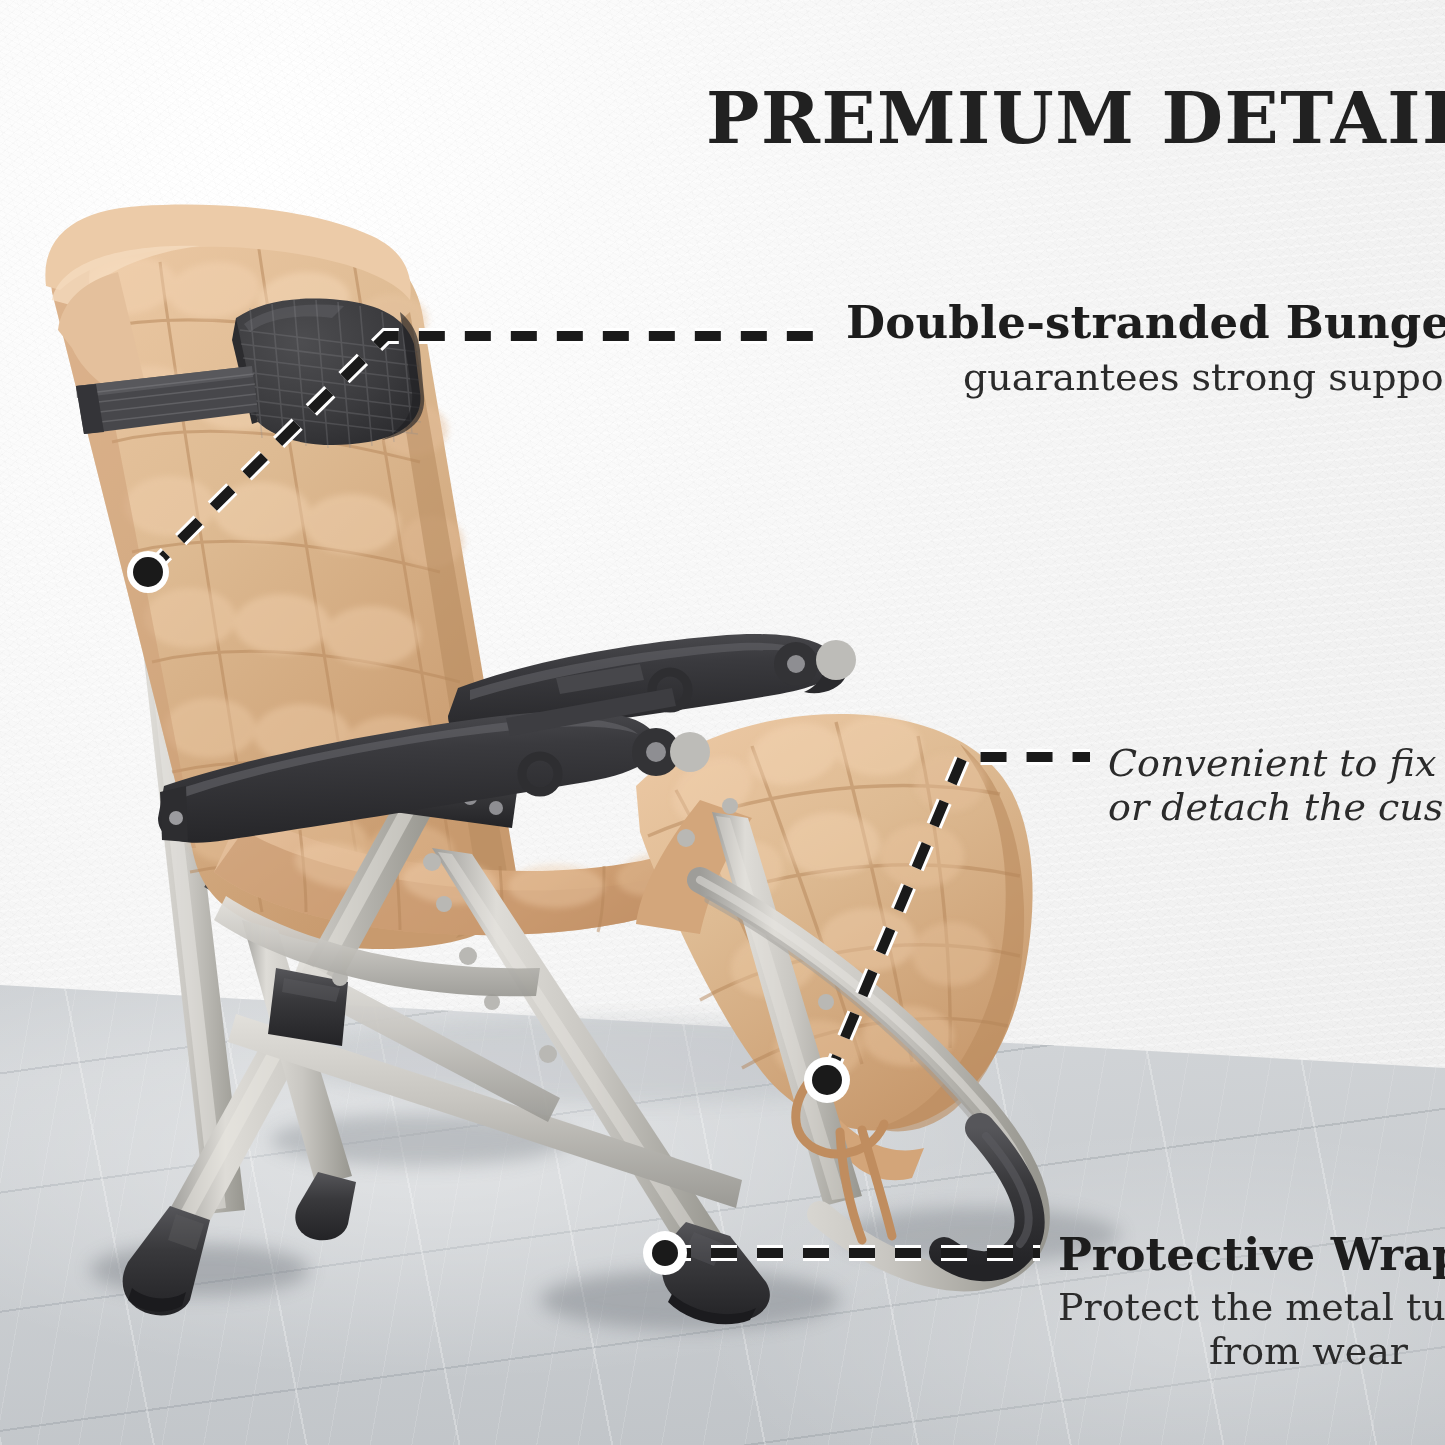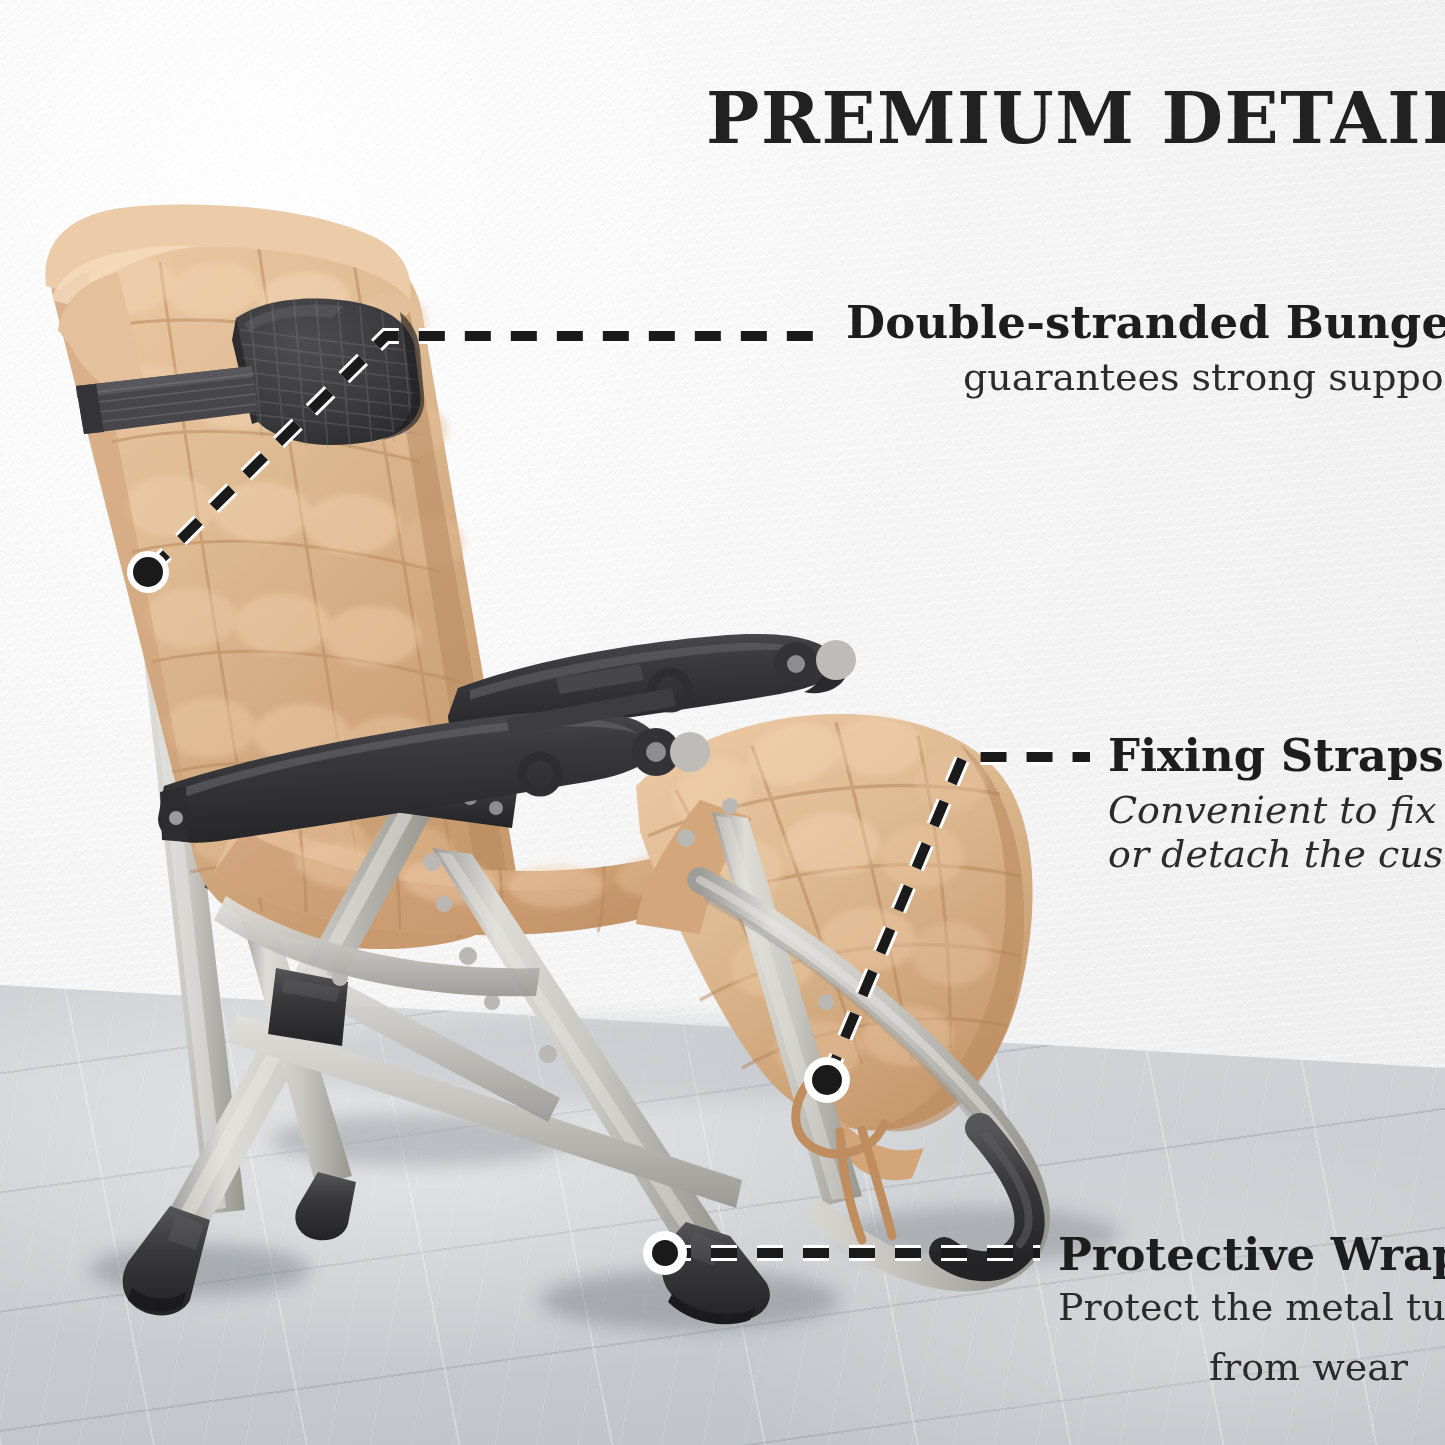--- a/index.html
+++ b/index.html
@@ -493,24 +493,23 @@
   </svg>
 
   <div class="headline">PREMIUM DETAILS</div>
 
   <div class="callout" id="co-bungee">
     <div class="ttl">Double-stranded Bungee</div>
     <div class="sub">guarantees strong support</div>
   </div>
 
   <div class="callout" id="co-straps">
-    <div class="ttl">Fixing Straps</div>
     <div class="sub">Convenient to fix</div>
     <div class="sub" style="margin-top:0">or detach the cushion</div>
   </div>
 
   <div class="callout" id="co-wraps">
     <div class="ttl">Protective Wraps</div>
     <div class="sub">Protect the metal tubes</div>
-    <div class="sub" style="margin-top:16px">from wear</div>
+    <div class="sub" style="margin-top:0">from wear</div>
   </div>
 
 </div>
 
 </body></html>

